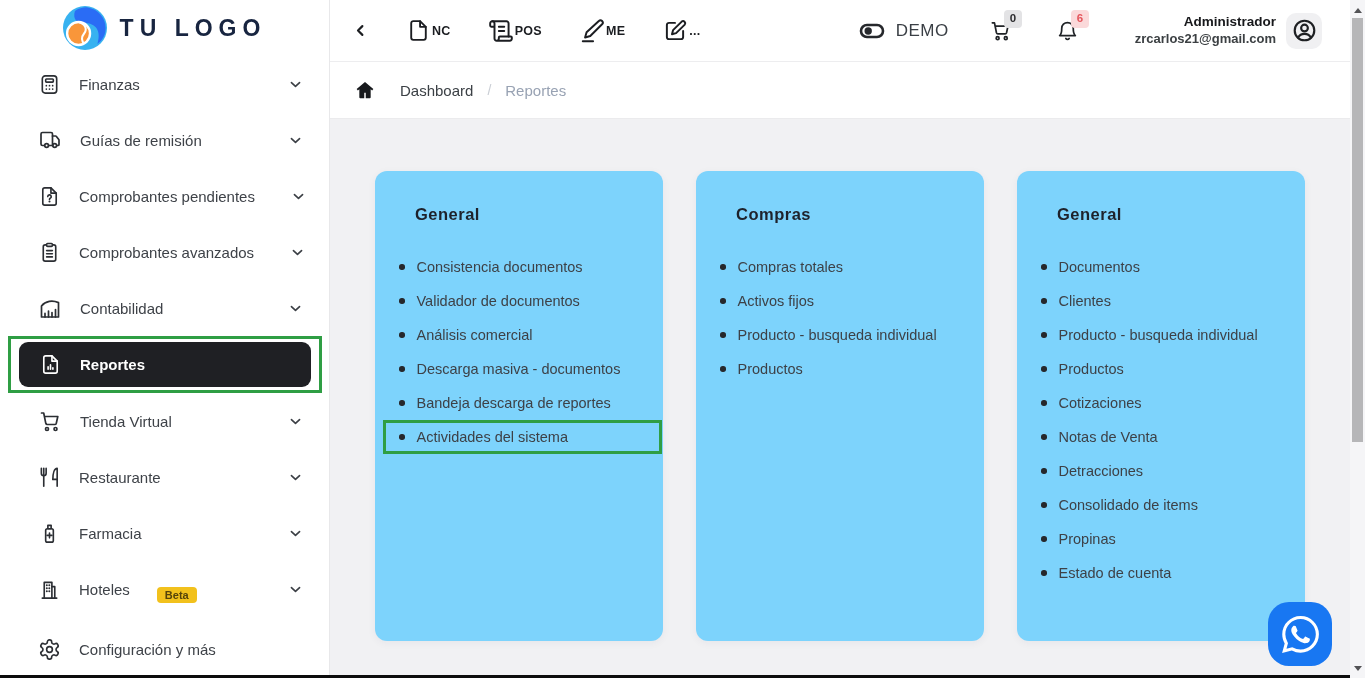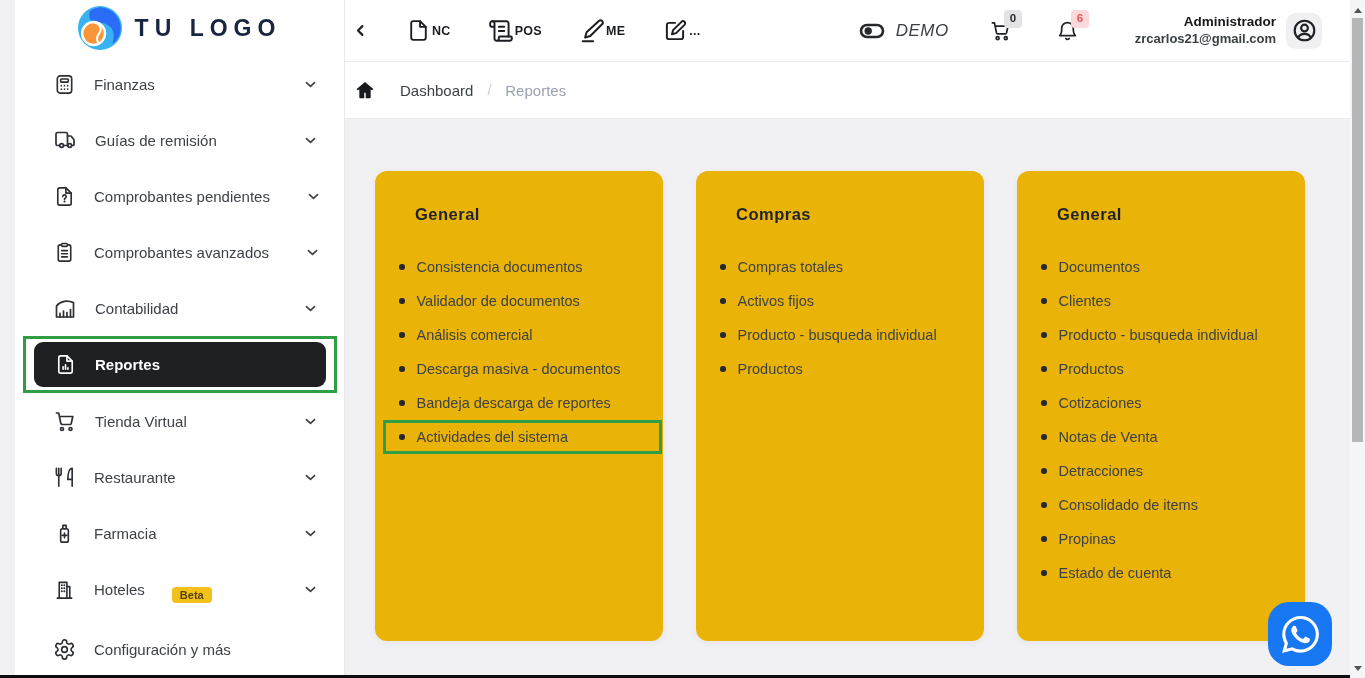--- a/index.html
+++ b/index.html
@@ -1,21 +1,21 @@
 <!DOCTYPE html>
 <html><head>
 <meta charset="utf-8">
 <style>
   * { margin:0; padding:0; box-sizing:border-box; }
   html,body { width:1365px; height:678px; overflow:hidden; }
   body { font-family:"Liberation Sans", sans-serif; background:#fff; }
   .app { position:relative; width:1365px; height:678px; background:#f1f1f3; overflow:hidden; }
 
   
-  .sidebar { position:absolute; left:15px; top:0; width:330px; height:678px; background:#fff;
+  .sidebar { position:absolute; left:0; top:0; width:330px; height:678px; background:#fff;
              border-right:1px solid #e8e8ea; display:flex; flex-direction:column; z-index:5; }
   .logo { height:56px; display:flex; align-items:center; justify-content:center; gap:13px; cursor:pointer; flex:0 0 auto; }
   .logo-mark { width:44px; height:44px; display:inline-flex; }
   .logo-text { font-size:23px; font-weight:800; letter-spacing:6px; color:#182540; }
   .menu { flex:0 0 auto; }
   .srow { height:56px; display:flex; align-items:center; padding:0 26px 0 38px; gap:18px; cursor:pointer; color:#2b2e33; }
   .slabel { font-size:15px; color:#3e4248; white-space:nowrap; }
   .sspacer { flex:1; }
   .icon { display:inline-flex; align-items:center; justify-content:center; }
   .icon svg { display:block; }
@@ -31,21 +31,21 @@
   
   .topbar { position:absolute; left:330px; top:0; width:1020px; height:62px; background:#fff;
             border-bottom:1px solid #ededef; display:flex; align-items:center; z-index:4; }
   .collapse-btn { margin-left:18px; width:24px; height:30px; display:flex; align-items:center; justify-content:center;
                   cursor:pointer; color:#1c1e21; }
   .tb-actions { display:flex; margin-left:34px; gap:37px; }
   .tb-action { display:flex; flex-direction:row; align-items:center; gap:1px; cursor:pointer; color:#1b1d21; min-width:34px; }
   .tb-action .tb-label { font-size:12.5px; font-weight:700; letter-spacing:.3px; }
   .tb-right-spacer { flex:1; }
   .demo-toggle { display:flex; align-items:center; gap:10px; cursor:pointer; color:#26282c; }
-  .demo-label { font-size:17px; color:#3a3f45; letter-spacing:.5px;font-style:italic; }
+  .demo-label { font-size:17px; color:#3a3f45; letter-spacing:.5px; }
   .tb-badge-btn { position:relative; cursor:pointer; color:#202327; display:inline-flex; }
   .cart-btn { margin-left:40px; }
   .bell-btn { margin-left:44px; }
   .badge { position:absolute; top:-9px; left:15px; font-size:11.5px; font-weight:700; line-height:1;
            padding:3px 6px; border-radius:4px; }
   .badge.gray { background:#e3e3e5; color:#2b2b2e; }
   .badge.red { background:#fbd9da; color:#e5555c; }
   .user-block { margin-left:56px; display:flex; align-items:center; gap:10px; cursor:pointer; padding-right:28px; }
   .user-text { text-align:right; line-height:1.3; }
   .user-name { font-size:13.5px; font-weight:700; color:#17181b; }
@@ -57,21 +57,21 @@
   .crumbbar { position:absolute; left:330px; top:62px; width:1020px; height:57px; background:#fff;
               border-bottom:1px solid #ebebed; display:flex; align-items:center; padding-left:24px; z-index:3; }
   .crumb-home { color:#17191c; cursor:pointer; display:inline-flex; }
   .crumb-item { font-size:15px; color:#3b4045; margin-left:24px; cursor:pointer; }
   .crumb-sep { color:#c9cdd4; margin-left:14px; font-size:14px; }
   .crumb-item.current { color:#98a2b3; margin-left:14px; cursor:default; }
 
   
   .content { position:absolute; left:330px; top:119px; width:1020px; height:559px; background:#f1f1f3; }
   .cards { position:absolute; left:45px; top:52px; display:flex; gap:33px; }
-  .card { width:288px; height:470px; background:#eab308; border-radius:12px; box-shadow:0 2px 8px rgba(40,40,70,.05); }
+  .card { width:288px; height:470px; background:#7dd3fc; border-radius:12px; box-shadow:0 2px 8px rgba(40,40,70,.05); }
   .card-title { margin:34px 0 26px 40px; font-size:16.5px; font-weight:700; letter-spacing:.5px; color:#1e222b; }
   .card ul { list-style:none; padding-left:24px; }
   .card li { position:relative; height:34px; display:flex; align-items:center; cursor:pointer; }
   .bullet { width:5.5px; height:5.5px; border-radius:50%; background:#26282c; margin-right:12px; flex:0 0 auto; }
   .li-label { font-size:14.5px; color:#3d4147; white-space:nowrap; }
   .li-annot { position:absolute; left:-16px; right:1px; top:0; bottom:0; border:3px solid #2f9e44; pointer-events:none; }
 
   
   .whatsapp-btn { position:absolute; left:1268px; top:602px; width:64px; height:64px; border-radius:21px;
                   background:#1877f2; border:none; display:flex; align-items:center; justify-content:center;

